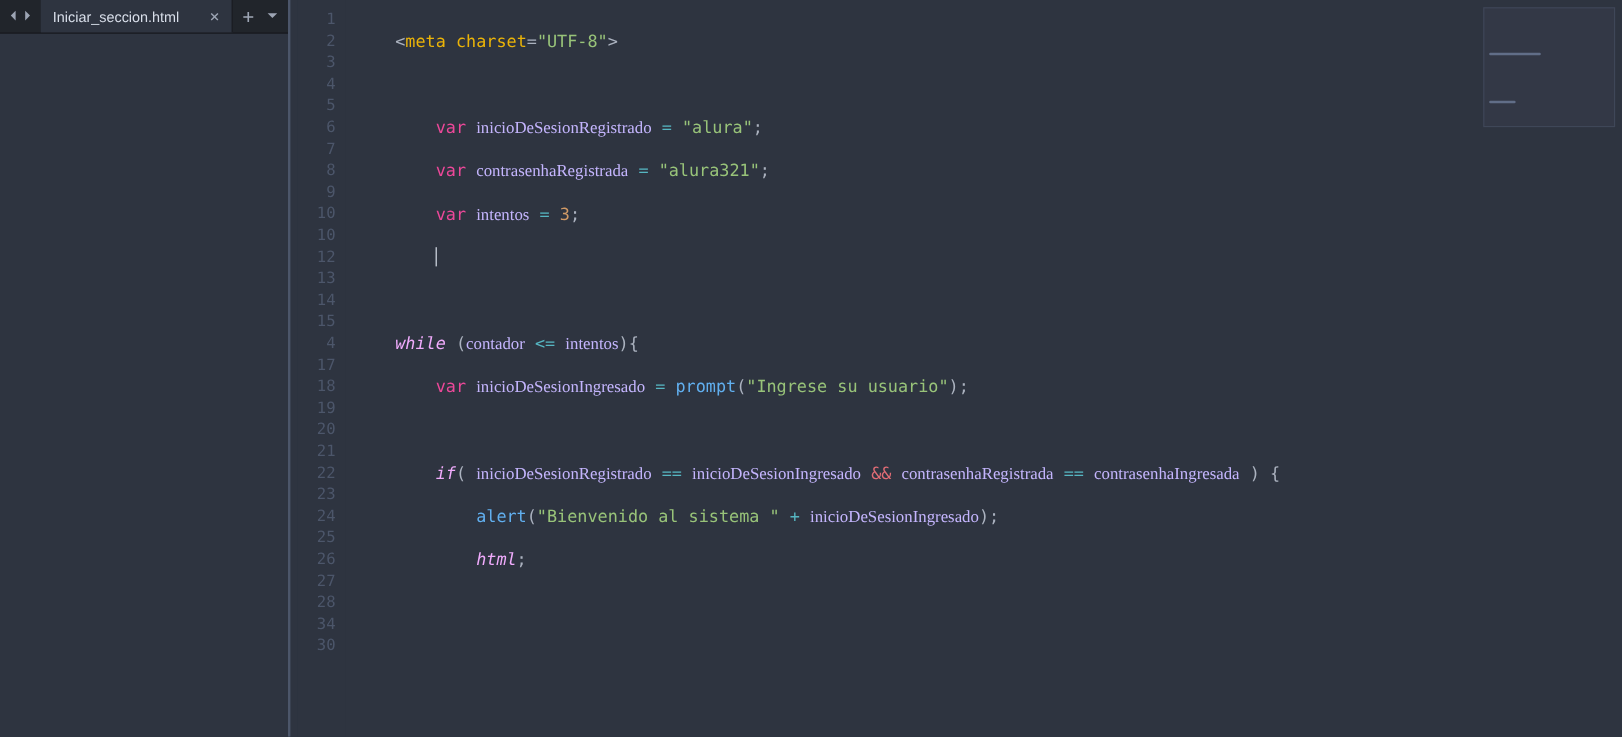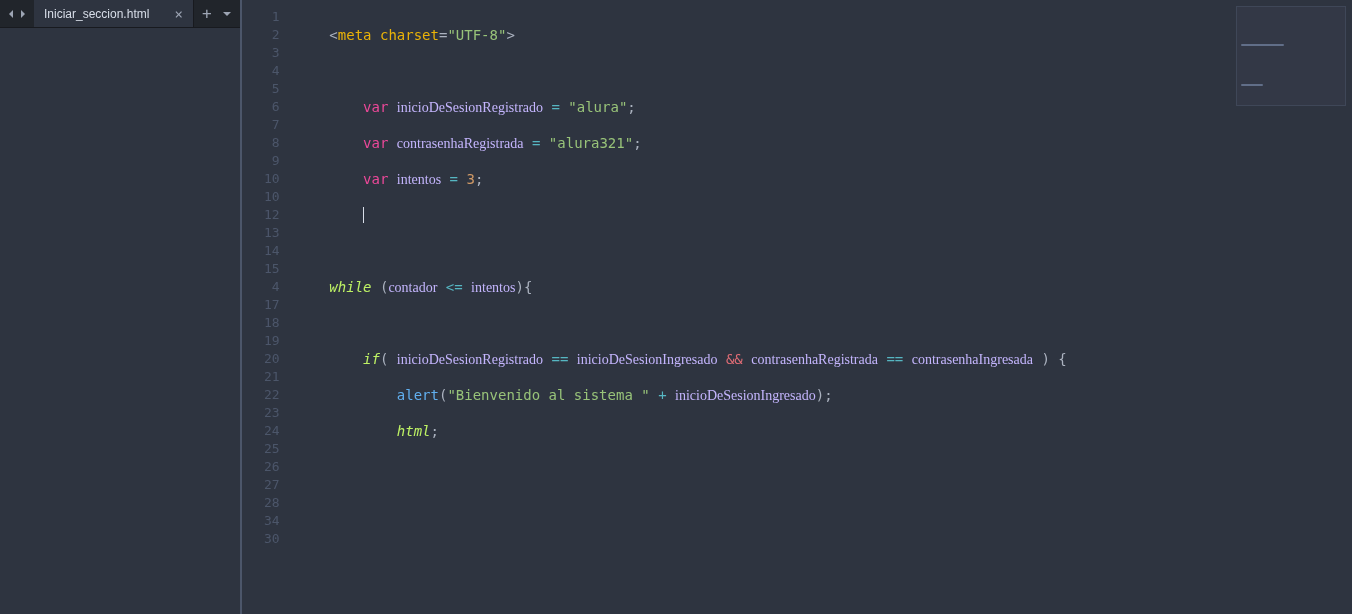--- a/index.html
+++ b/index.html
@@ -25,21 +25,21 @@
   .gutter { width: 40px; background: #2e3440; text-align: right; padding: 8px 8px 0 0; color: #4c566a; line-height: 18px; user-select: none; }
   .gutter div { height: 18px; font-size: 13px; }
   .code { flex: 1; padding: 8px 0 0 8px; line-height: 18px; color: #d8dee9; white-space: pre; position: relative; }
   .code .line { height: 18px; }
   .cursor { display:inline-block; width:1px; height:16px; background:#d8dee9; vertical-align:middle; position:relative; top:-1px; }
   
   .c-punct   { color: #abb2bf; }
   .c-tag     { color: #eab308; }
   .c-attr    { color: #eab308; }
   .c-kw      { color: #ec4899; }
-  .c-kw2     { color: #bef264; font-style: italic; }
+  .c-kw2     { color: #f0abfc; font-style: italic; }
   .c-var     { color: #c4b5fd; font-family: Liberation Serif, serif; }
   .c-op      { color: #56b6c2; }
   .c-str     { color: #98c379; }
   .c-num     { color: #d19a66; }
   .c-fn      { color: #61afef; }
   .c-amp     { color: #e06c75; }
   
   .minimap { position: absolute; top: 6px; right: 6px; width: 110px; height: 100px; background: rgba(59,66,82,0.35); border: 1px solid rgba(76,86,106,0.5); overflow: hidden; }
   .minimap .mline { height: 2px; margin: 1px 4px; background: #616e88; border-radius: 1px; }
   
@@ -110,20 +110,21 @@
 
     <div class="code">
 <div class="line"><span>    </span><span class="c-punct">&lt;</span><span class="c-tag">meta</span><span> </span><span class="c-attr">charset</span><span class="c-punct">=</span><span class="c-str">"UTF-8"</span><span class="c-punct">&gt;</span></div>
 <div class="line"></div>
 <div class="line"><span>        </span><span class="c-kw">var</span> <span class="c-var">inicioDeSesionRegistrado</span> <span class="c-op">=</span> <span class="c-str">"alura"</span><span class="c-punct">;</span></div>
 <div class="line"><span>        </span><span class="c-kw">var</span> <span class="c-var">contrasenhaRegistrada</span> <span class="c-op">=</span> <span class="c-str">"alura321"</span><span class="c-punct">;</span></div>
 <div class="line"><span>        </span><span class="c-kw">var</span> <span class="c-var">intentos</span> <span class="c-op">=</span> <span class="c-num">3</span><span class="c-punct">;</span></div>
 <div class="line"><span>        </span><span class="cursor"></span></div>
 <div class="line"></div>
 <div class="line"><span>    </span><span class="c-kw2">while</span> <span class="c-punct">(</span><span class="c-var">contador</span> <span class="c-op">&lt;=</span> <span class="c-var">intentos</span><span class="c-punct">)</span><span class="c-punct">{</span></div>
+<div class="line"><span>        </span><span class="c-kw">var</span> <span class="c-var">inicioDeSesionIngresado</span> <span class="c-op">=</span> <span class="c-fn">prompt</span><span class="c-punct">(</span><span class="c-str">"Ingrese su usuario"</span><span class="c-punct">)</span><span class="c-punct">;</span></div>
 <div class="line"></div>
 <div class="line"><span>        </span><span class="c-kw2">if</span><span class="c-punct">(</span> <span class="c-var">inicioDeSesionRegistrado</span> <span class="c-op">==</span> <span class="c-var">inicioDeSesionIngresado</span> <span class="c-amp">&amp;&amp;</span> <span class="c-var">contrasenhaRegistrada</span> <span class="c-op">==</span> <span class="c-var">contrasenhaIngresada</span> <span class="c-punct">)</span> <span class="c-punct">{</span></div>
 <div class="line"><span>            </span><span class="c-fn">alert</span><span class="c-punct">(</span><span class="c-str">"Bienvenido al sistema "</span> <span class="c-op">+</span> <span class="c-var">inicioDeSesionIngresado</span><span class="c-punct">)</span><span class="c-punct">;</span></div>
 <div class="line"><span>            </span><span class="c-kw2">html</span><span class="c-punct">;</span></div>
 
 
 
 
 
 

